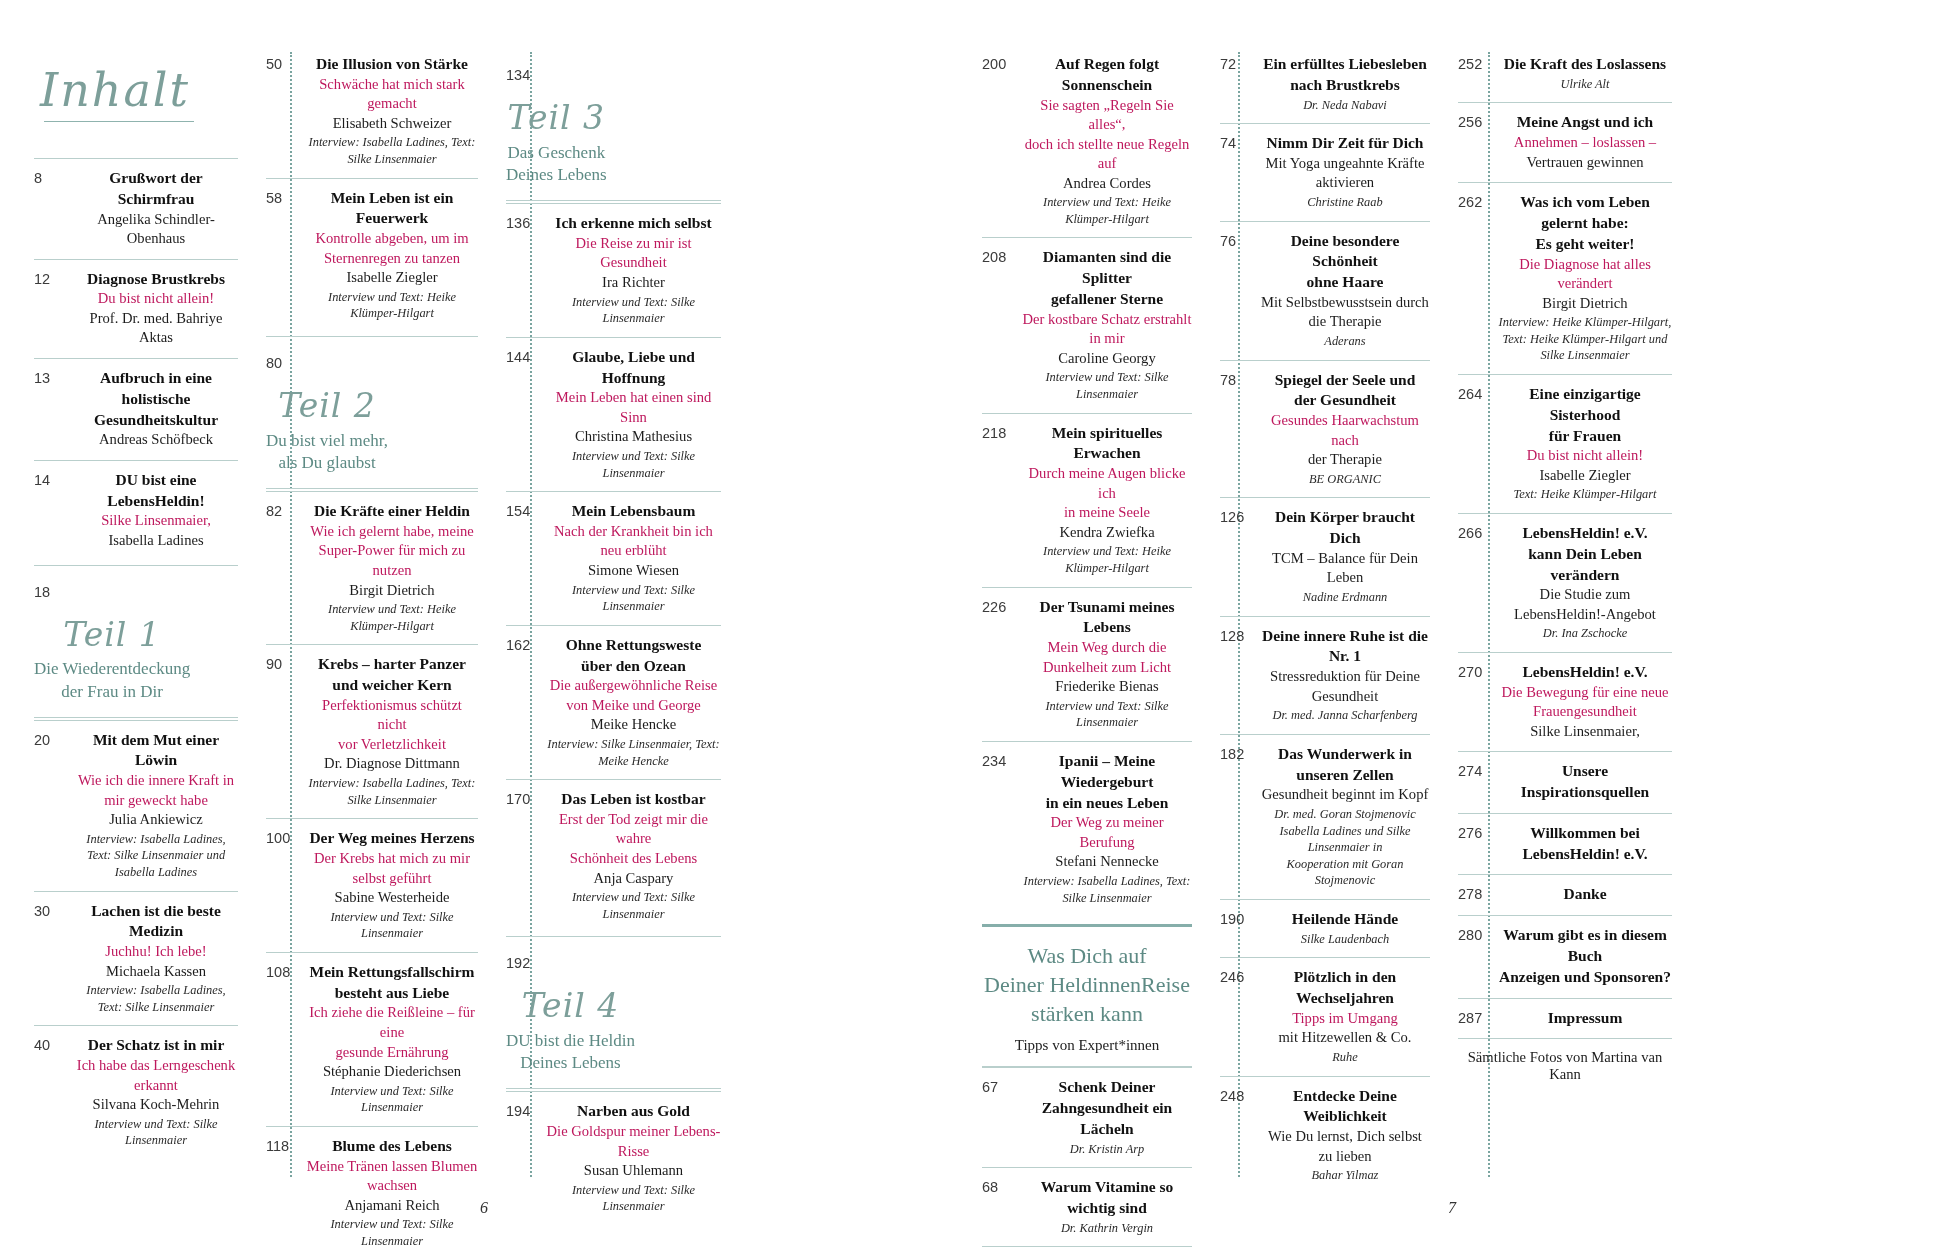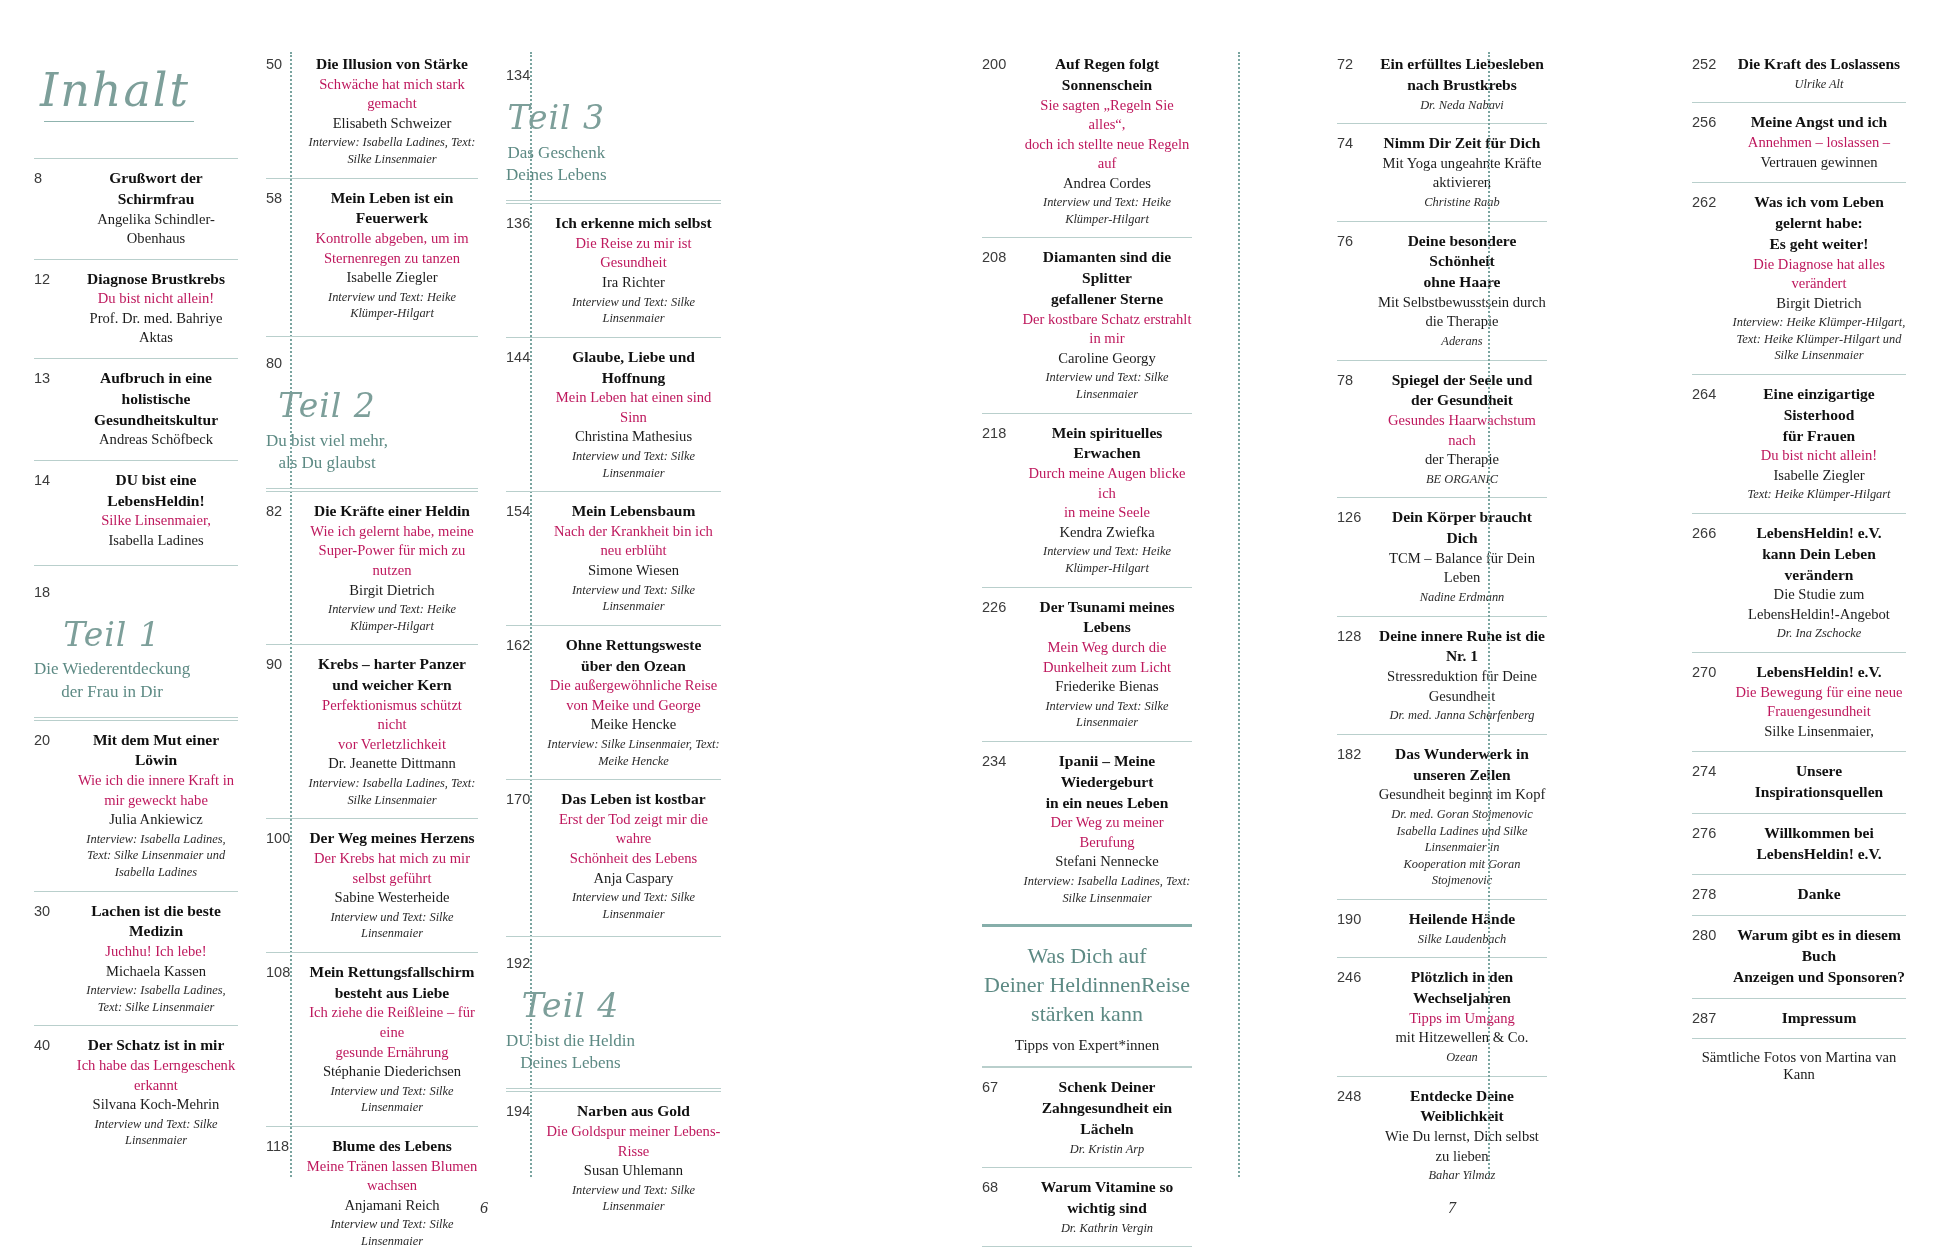--- a/index.html
+++ b/index.html
@@ -20,21 +20,21 @@
     display: flex;
     width: 1936px;
     height: 1255px;
   }
   .page {
     position: relative;
     height: 1255px;
     display: flex;
   }
   .page-left { width: 973px; }
-  .page-right { width: 973px; justify-content: space-between; }
+  .page-right { width: 973px; }
 
   .col {
     position: relative;
     padding: 45px 14px 0 14px;
   }
   .col-inner { width: 100%; }
 
   
   .dotted-sep {
     position: absolute;
@@ -315,21 +315,21 @@
               <span class="e-author">Birgit Dietrich</span>
               <span class="e-credit">Interview und Text: Heike Klümper-Hilgart</span>
             </div>
           </div>
           <div class="entry">
             <div class="pg">90</div>
             <div class="body">
               <span class="e-title">Krebs – harter Panzer<br>und weicher Kern</span>
               <span class="e-sub">Perfektionismus schützt nicht</span>
               <span class="e-sub">vor Verletzlichkeit</span>
-              <span class="e-author">Dr. Jeanette Dittmann</span>
+              <span class="e-author">Dr. Diagnose Dittmann</span>
               <span class="e-credit">Interview: Isabella Ladines, Text: Silke Linsenmaier</span>
             </div>
           </div>
           <div class="entry">
             <div class="pg">100</div>
             <div class="body">
               <span class="e-title">Der Weg meines Herzens</span>
               <span class="e-sub">Der Krebs hat mich zu mir selbst geführt</span>
               <span class="e-author">Sabine Westerheide</span>
               <span class="e-credit">Interview und Text: Silke Linsenmaier</span>
@@ -570,21 +570,21 @@
               <span class="e-title">Heilende Hände</span>
               <span class="e-credit">Silke Laudenbach</span>
             </div>
           </div>
           <div class="entry">
             <div class="pg">246</div>
             <div class="body">
               <span class="e-title">Plötzlich in den Wechseljahren</span>
               <span class="e-sub">Tipps im Umgang</span>
               <span class="e-author">mit Hitzewellen &amp; Co.</span>
-              <span class="e-credit">Ozean</span>
+              <span class="e-credit">Ruhe</span>
             </div>
           </div>
           <div class="entry">
             <div class="pg">248</div>
             <div class="body">
               <span class="e-title">Entdecke Deine Weiblichkeit</span>
               <span class="e-author">Wie Du lernst, Dich selbst zu lieben</span>
               <span class="e-credit">Bahar Yilmaz</span>
             </div>
           </div>

